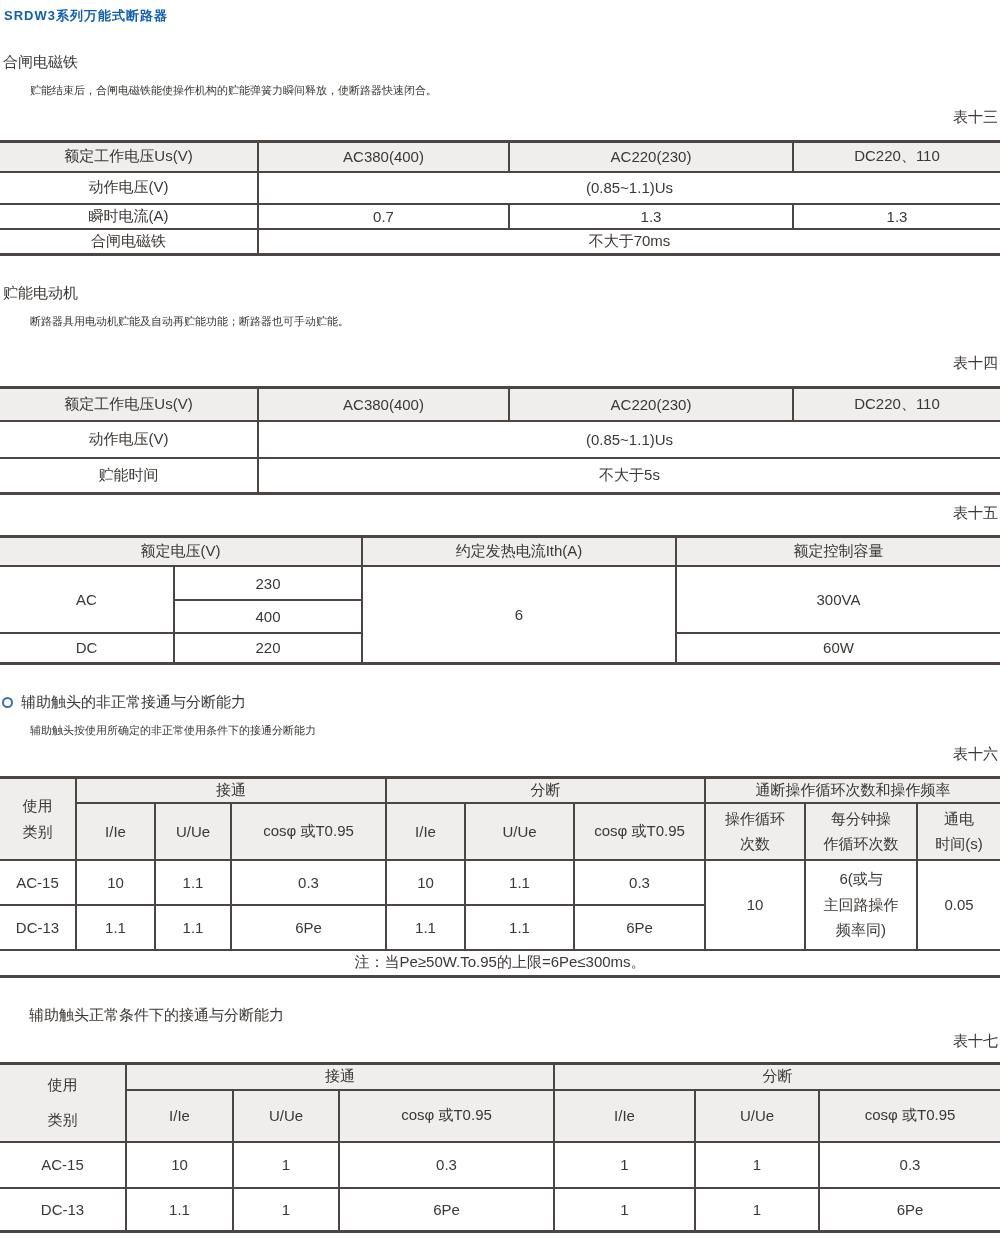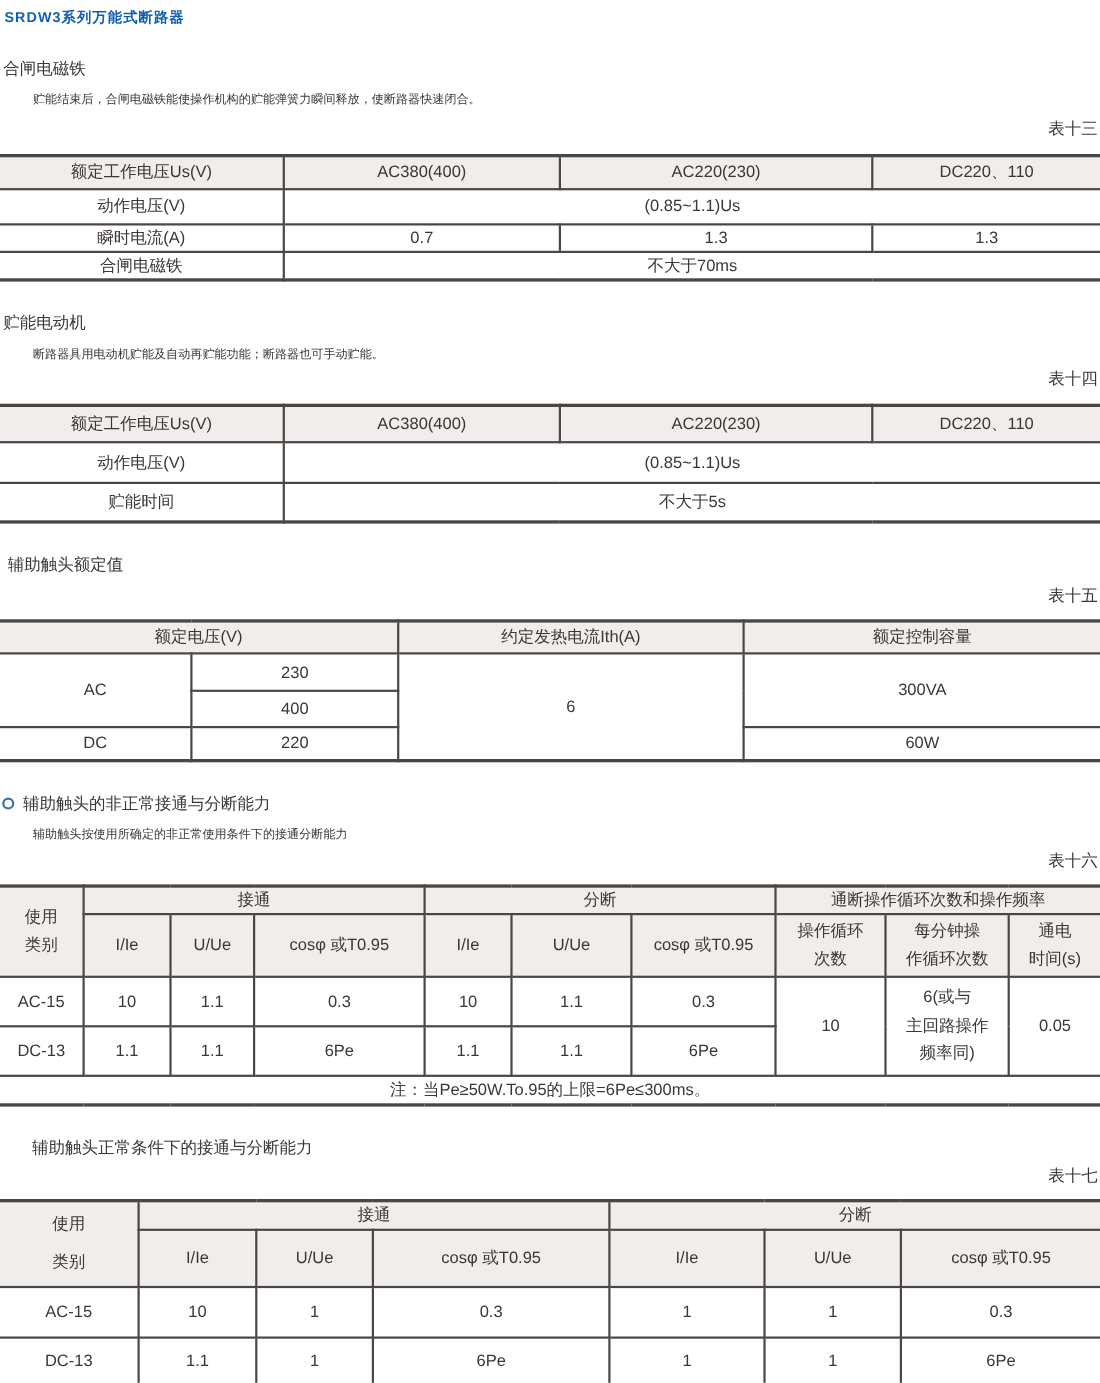--- a/index.html
+++ b/index.html
@@ -47,21 +47,21 @@
   .note-cell{border-left:none;border-right:none;}
   thead th,.hdr{background:var(--header-bg);}
   .pre{white-space:pre-line;line-height:1.7;}
   .cat17{line-height:2.3;}
   .mt-t13{margin-top:13px;}
   .mt-t14{margin-top:13px;}
   .mt-t15{margin-top:12px;}
   .mt-t16{margin-top:12px;}
   .mt-t17{margin-top:11px;}
   .lbl13{margin-top:10px;}
-  .lbl14{margin-top:6px;}
+  .lbl14{margin-top:25px;}
   .lbl15{margin-top:9px;}
   .lbl16{margin-top:7px;}
   .lbl17{margin-top:7px;}
   .h24{height:24px}.h26{height:26px}.h27{height:27px}.h30{height:30px}
   .h31{height:15px}.h32{height:32px}.h33{height:33px}.h34{height:34px}
   .h35{height:35px}.h36{height:36px}.h37{height:37px}.h44{height:44px}
   .h45{height:45px}.h46{height:46px}.h52{height:52px}
 </style>
 </head>
 <body>
@@ -131,21 +131,20 @@
         <td>动作电压(V)</td>
         <td colspan="3">(0.85~1.1)Us</td>
       </tr>
       <tr class="h35">
         <td>贮能时间</td>
         <td colspan="3">不大于5s</td>
       </tr>
     </tbody>
   </table>
 
-  <div class="sec-h" style="margin-left:7px">辅助触头额定值</div>
   <div class="tbl-label lbl15">表十五</div>
 
   <table class="mt-t15">
     <colgroup>
         <col style="width:174px">
         <col style="width:188px">
         <col style="width:314px">
         <col style="width:324px">
       </colgroup>
     <thead>

